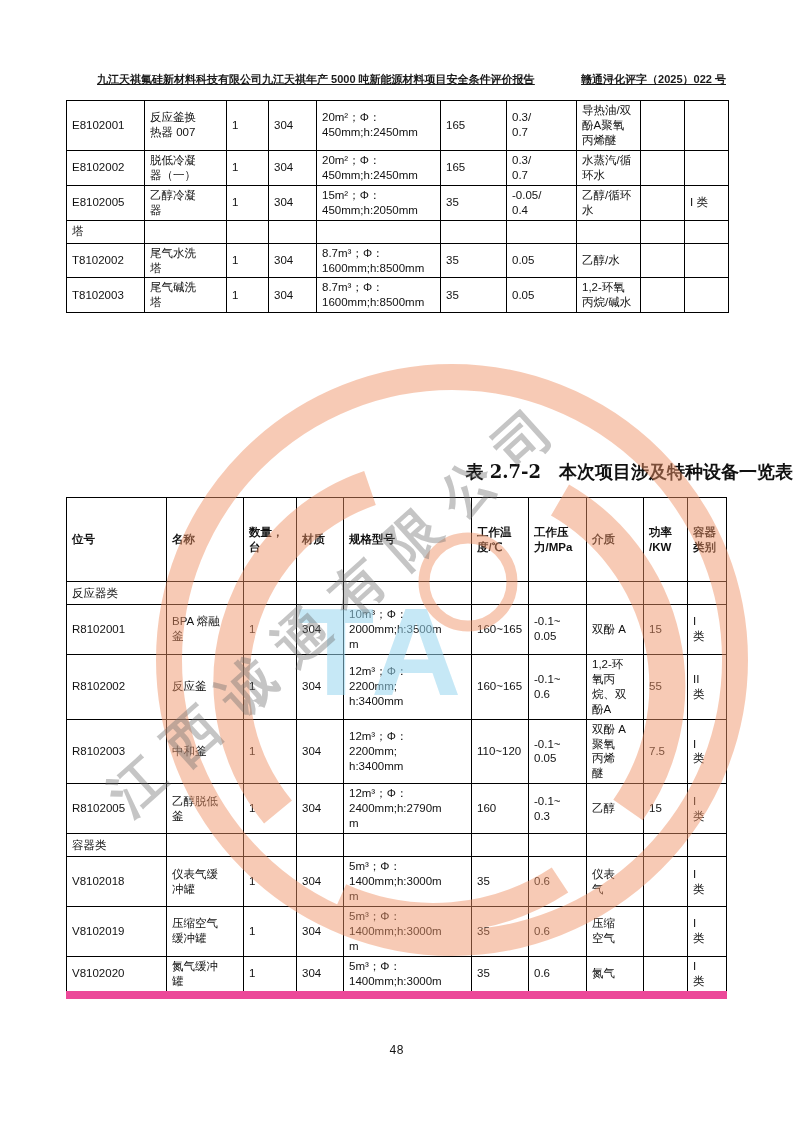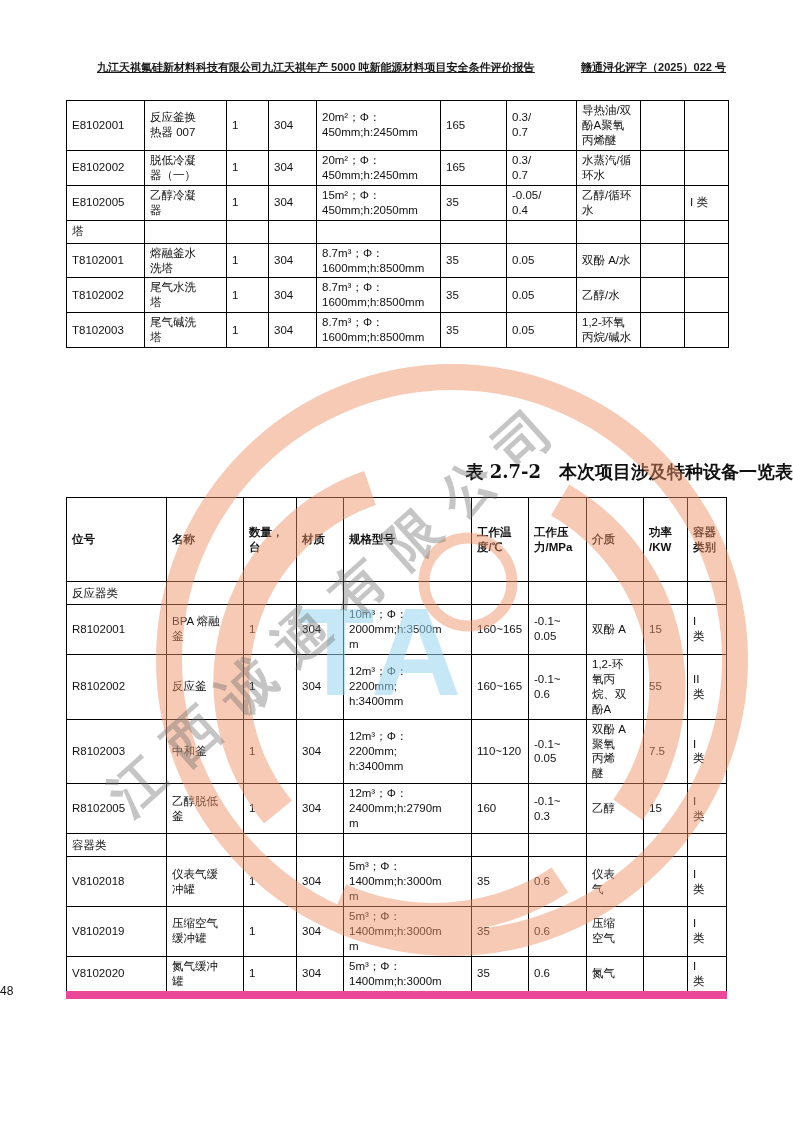--- a/index.html
+++ b/index.html
@@ -1,32 +1,32 @@
 <!DOCTYPE html>
 <html><head>
 <meta charset="utf-8">
 <style>
   html,body{margin:0;padding:0;background:#e8e8e8;}
   .page{position:relative;width:793px;height:1122px;background:#ffffff;margin:0 auto;
         font-family:"Liberation Sans",sans-serif;color:#111;overflow:hidden;}
-  .doc-header{position:absolute;top:60px;left:97px;width:629px;display:flex;
+  .doc-header{position:absolute;top:72px;left:97px;width:629px;display:flex;
               justify-content:space-between;font-size:11px;font-weight:bold;color:#1a1a1a;text-decoration:underline;}
   .doc-header span{text-decoration:underline;white-space:nowrap;}
   table{border-collapse:collapse;table-layout:fixed;position:absolute;left:66px;background:transparent;}
   #table1{top:100px;width:662px;}
   #table2{top:497px;width:660px;border-bottom:8px solid #ec4899;}
   td,th{border:1px solid #000;padding:2px 5px;font-size:11.5px;line-height:1.3;
         vertical-align:middle;text-align:left;white-space:pre-line;overflow:hidden;}
   th{font-weight:bold;vertical-align:middle;}
   #table2 thead tr{height:84px;}
   tr.section td{height:18px;}
   .caption{position:absolute;top:460px;left:0;width:100%;text-align:right;
            font-family:"DejaVu Serif","Liberation Serif",serif;font-weight:bold;
            font-size:18px;white-space:pre;}
-  .page-number{position:absolute;top:984px;left:0;width:100%;font-size:12px;}
+  .page-number{position:absolute;top:1044px;left:0;width:100%;text-align:center;font-size:12px;font-family:Liberation Mono, monospace;}
   
   .watermark{position:absolute;left:0;top:0;width:793px;height:1122px;pointer-events:none;padding-left:40px;}
   .wm-text{position:absolute;left:118px;top:768px;transform:rotate(-42deg);transform-origin:0 50%;
            font-size:54px;letter-spacing:20px;font-weight:bold;color:rgba(110,110,110,0.40);
            white-space:nowrap;}
   .wm-logo{position:absolute;left:298px;top:580px;font-size:125px;font-weight:bold;
            letter-spacing:6px;color:rgba(152,214,238,0.55);font-family:"Liberation Sans",sans-serif;}
 </style>
 </head>
 <body>
@@ -103,34 +103,20 @@
         </tr>
         <tr class="section">
           <td>塔</td>
           <td></td>
           <td></td>
           <td></td>
           <td></td>
           <td></td>
           <td></td>
           <td></td>
-          <td></td>
-          <td></td>
-        </tr>
-        <tr>
-          <td>T8102001</td>
-          <td>熔融釜水
-洗塔</td>
-          <td>1</td>
-          <td>304</td>
-          <td>8.7m³；Φ：
-1600mm;h:8500mm</td>
-          <td>35</td>
-          <td>0.05</td>
-          <td>双酚 A/水</td>
           <td></td>
           <td></td>
         </tr>
         <tr>
           <td>T8102002</td>
           <td>尾气水洗
 塔</td>
           <td>1</td>
           <td>304</td>
           <td>8.7m³；Φ：

